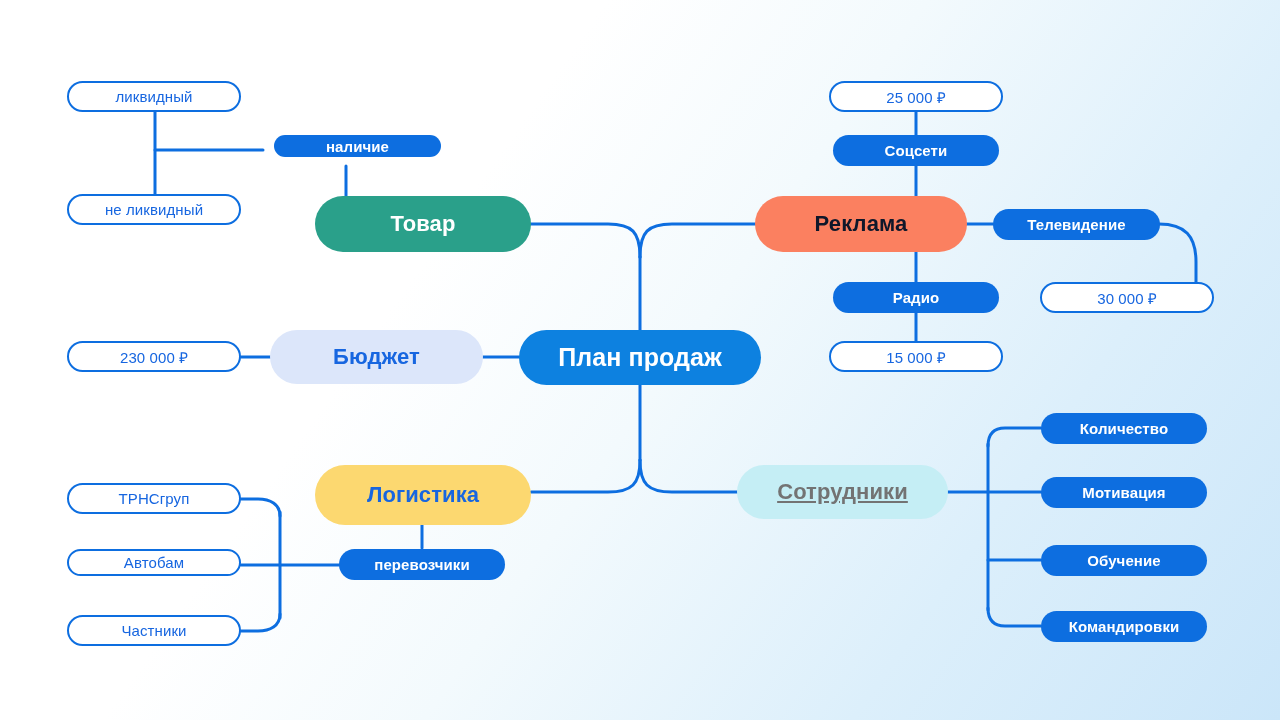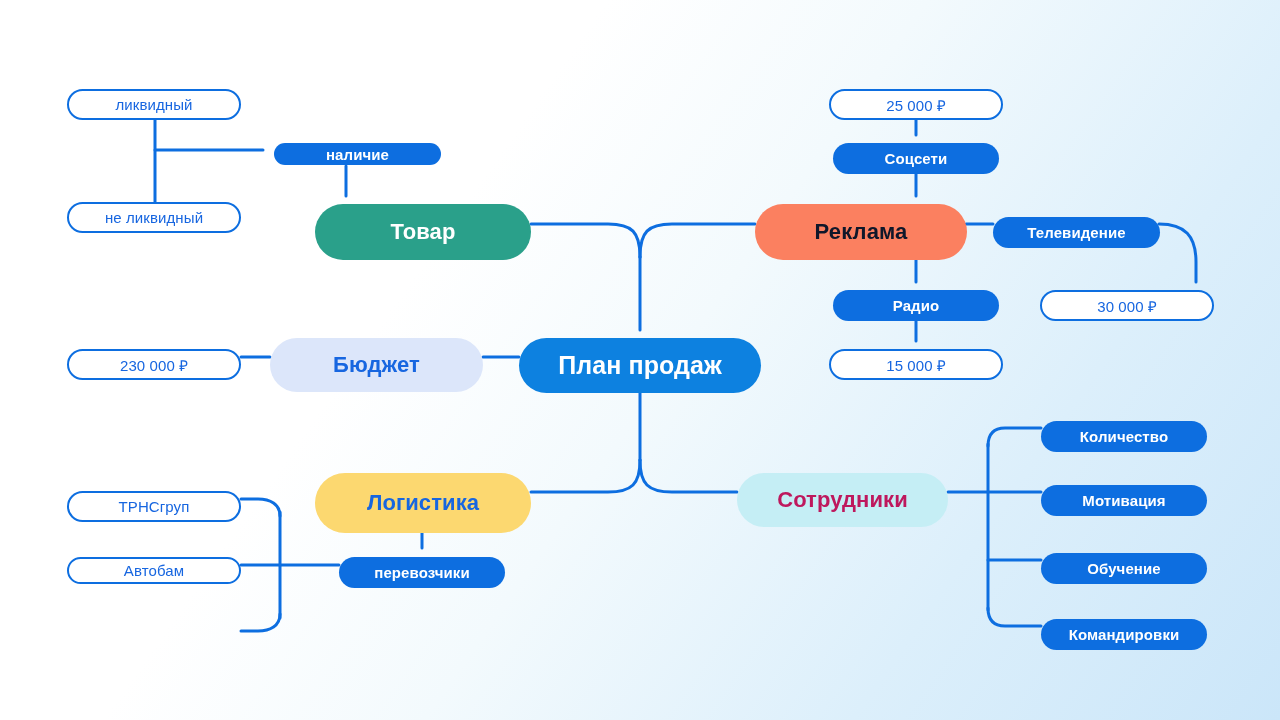--- a/index.html
+++ b/index.html
@@ -35,38 +35,37 @@
     position: absolute;
     display: flex;
     align-items: center;
     justify-content: center;
     box-sizing: border-box;
     border-radius: 999px;
     white-space: nowrap;
     text-align: right;
     letter-spacing: 0.1px;
     z-index: 2;
-    margin-top: 8px;
   }
   
   .n-center {
     background: #0d81e0;
     color: #ffffff;
     font-size: 25px;
     font-weight: bold;
   }
   .n-branch {
     font-size: 22px;
     font-weight: bold;
   }
   .n-branch.teal   { background: #2aa08a; color: #ffffff; }
   .n-branch.orange { background: #fb8060; color: #0f172a; }
   .n-branch.lav    { background: #dce6fa; color: #1766e0; }
   .n-branch.yellow { background: #fcd870; color: #1766e0; }
-  .n-branch.cyan   { background: #c5eef5; color: #be185d; }
+  .n-branch.cyan   { background: #c5eef5; color: #737373; text-decoration: underline; }
   .n-solid {
     background: #0d6ee0;
     color: #ffffff;
     font-size: 15px;
     font-weight: bold;
   }
   .n-outline {
     background: #ffffff;
     color: #1766e0;
     border: 2.5px solid #0d6ee0;
@@ -176,20 +175,23 @@
   </div>
   <div class="node n-solid" style="left:339px; top:549px; width:166px; height:31px;">
     <span>перевозчики</span>
   </div>
   <div class="node n-outline" style="left:67px; top:483px; width:174px; height:31px;">
     <span>ТРНСгруп</span>
   </div>
   <div class="node n-outline" style="left:67px; top:549px; width:174px; height:27px;">
     <span>Автобам</span>
   </div>
+  <div class="node n-outline" style="left:67px; top:615px; width:174px; height:31px;">
+    <span>Частники</span>
+  </div>
 
   <div class="node n-branch cyan" style="left:737px; top:465px; width:211px; height:54px;">
     <span>Сотрудники</span>
   </div>
   <div class="node n-solid" style="left:1041px; top:413px; width:166px; height:31px;">
     <span>Количество</span>
   </div>
   <div class="node n-solid" style="left:1041px; top:477px; width:166px; height:31px;">
     <span>Мотивация</span>
   </div>

